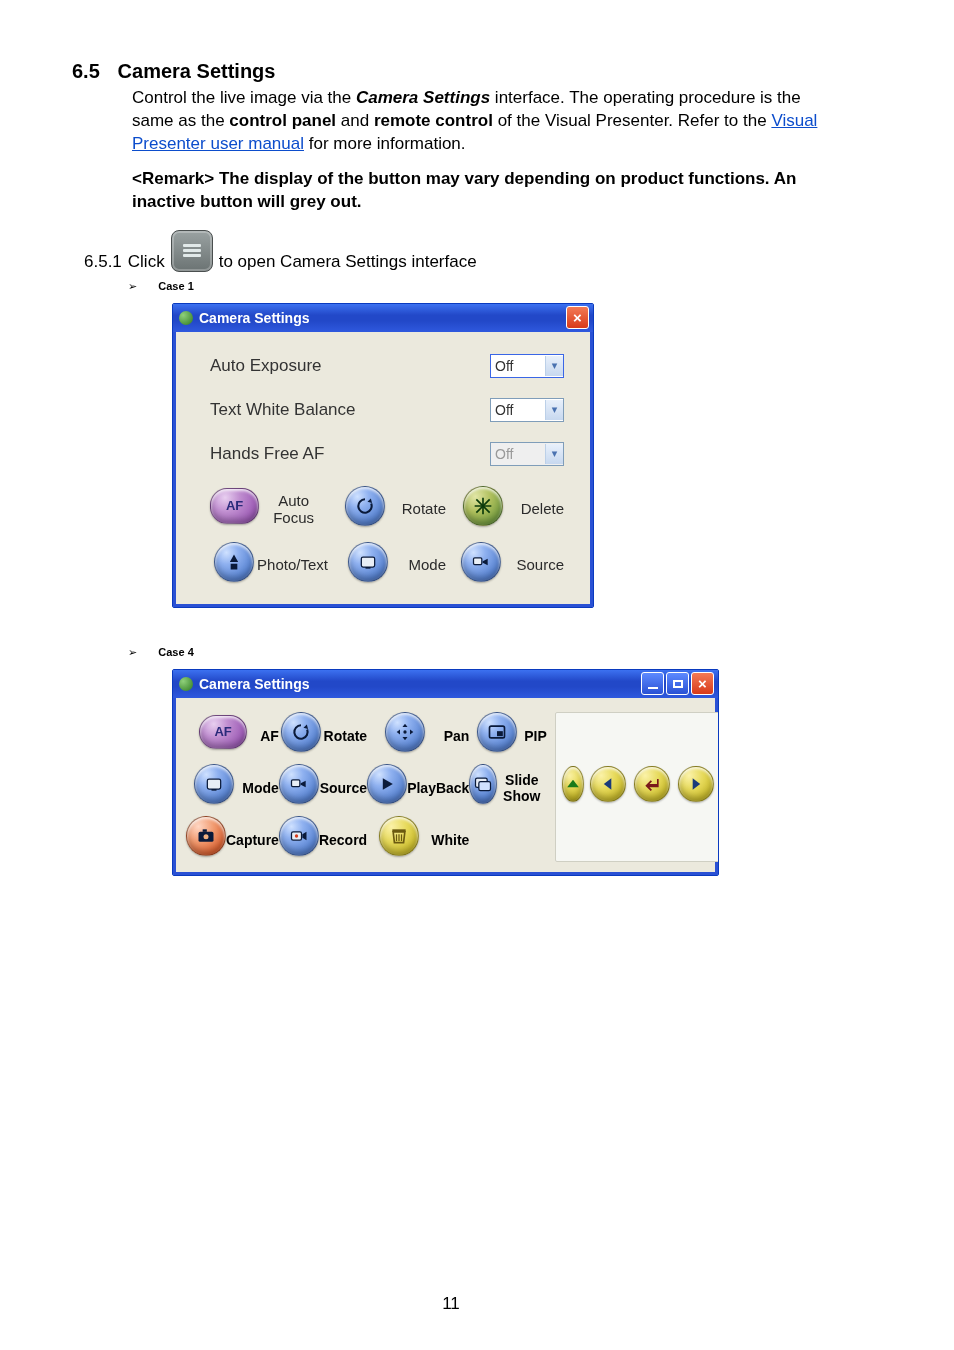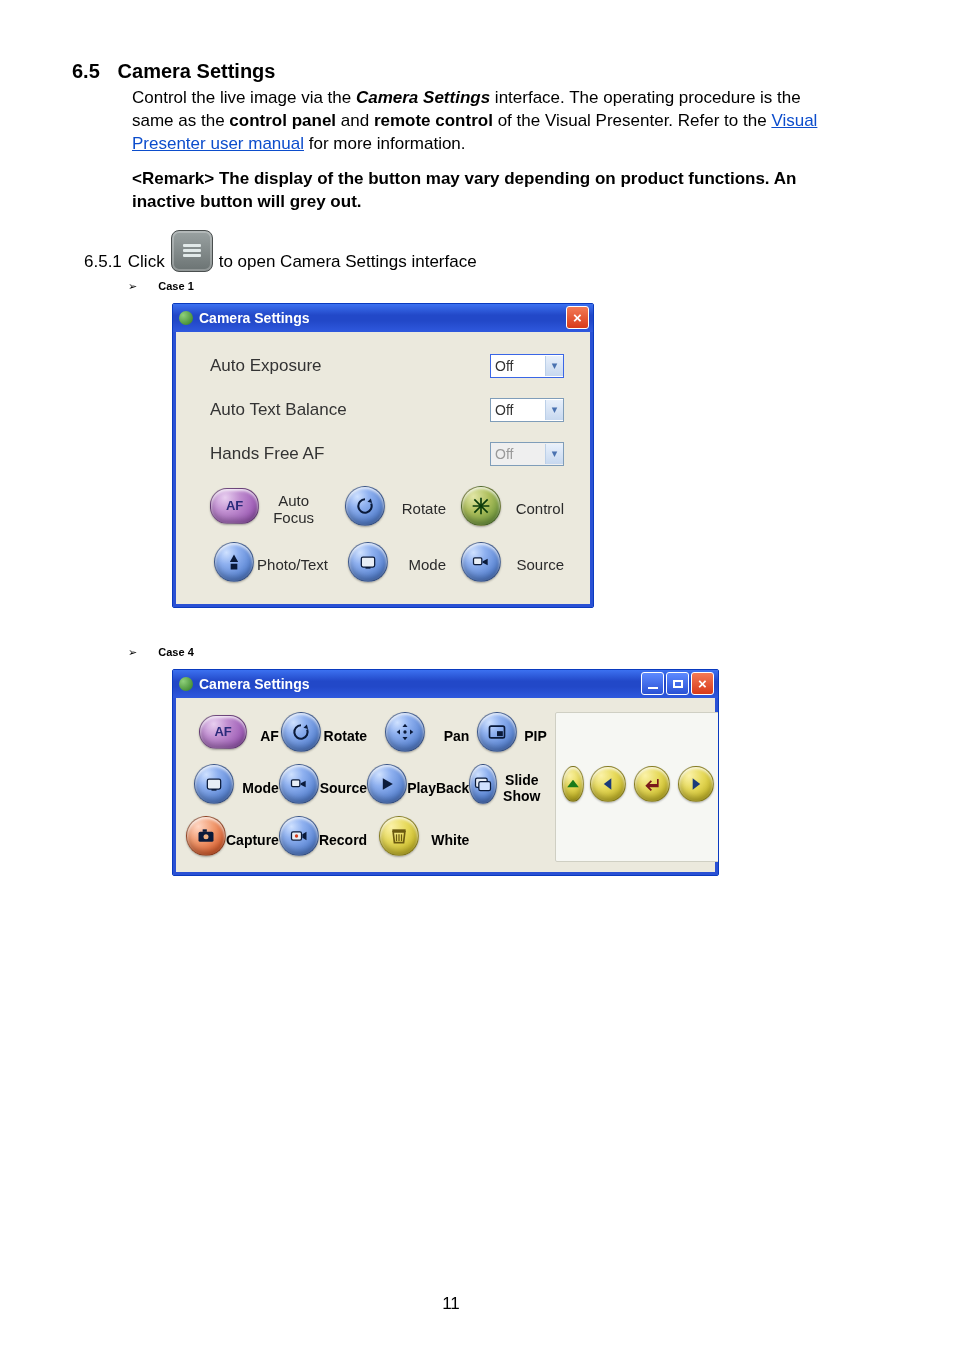--- a/index.html
+++ b/index.html
@@ -159,21 +159,21 @@
     <div class="xp-body">
       <div class="content">
         <div class="row">
           <div class="lbl">Auto Exposure</div>
           <div class="select focused">
             <span class="val">Off</span>
             <span class="chev">▾</span>
           </div>
         </div>
         <div class="row">
-          <div class="lbl">Auto Text Balance</div>
+          <div class="lbl">Text White Balance</div>
           <div class="select">
             <span class="val">Off</span>
             <span class="chev">▾</span>
           </div>
         </div>
         <div class="row">
           <div class="lbl">Hands Free AF</div>
           <div class="select disabled">
             <span class="val">Off</span>
             <span class="chev">▾</span>
@@ -200,21 +200,21 @@
             <div class="softbtn circ sb-green">
               <svg class="svg-icon" viewBox="0 0 24 24">
                   <g stroke="#0a3a0a" stroke-width="2">
                     <line x1="12" y1="2" x2="12" y2="22"></line>
                     <line x1="2" y1="12" x2="22" y2="12"></line>
                     <line x1="4" y1="4" x2="20" y2="20"></line>
                     <line x1="20" y1="4" x2="4" y2="20"></line>
                   </g>
                 </svg>
             </div>
-            <div class="icon-label">Control</div>
+            <div class="icon-label">Delete</div>
           </div>
           <div class="cell">
             <div class="softbtn circ sb-blue">
               <svg class="svg-icon" viewBox="0 0 24 24">
                   <path d="M12 3l5 9H7z M8 14h8v7H8z" fill="#0a1a3a"></path>
                 </svg>
             </div>
             <div class="icon-label">Photo/Text</div>
           </div>
           <div class="cell">

